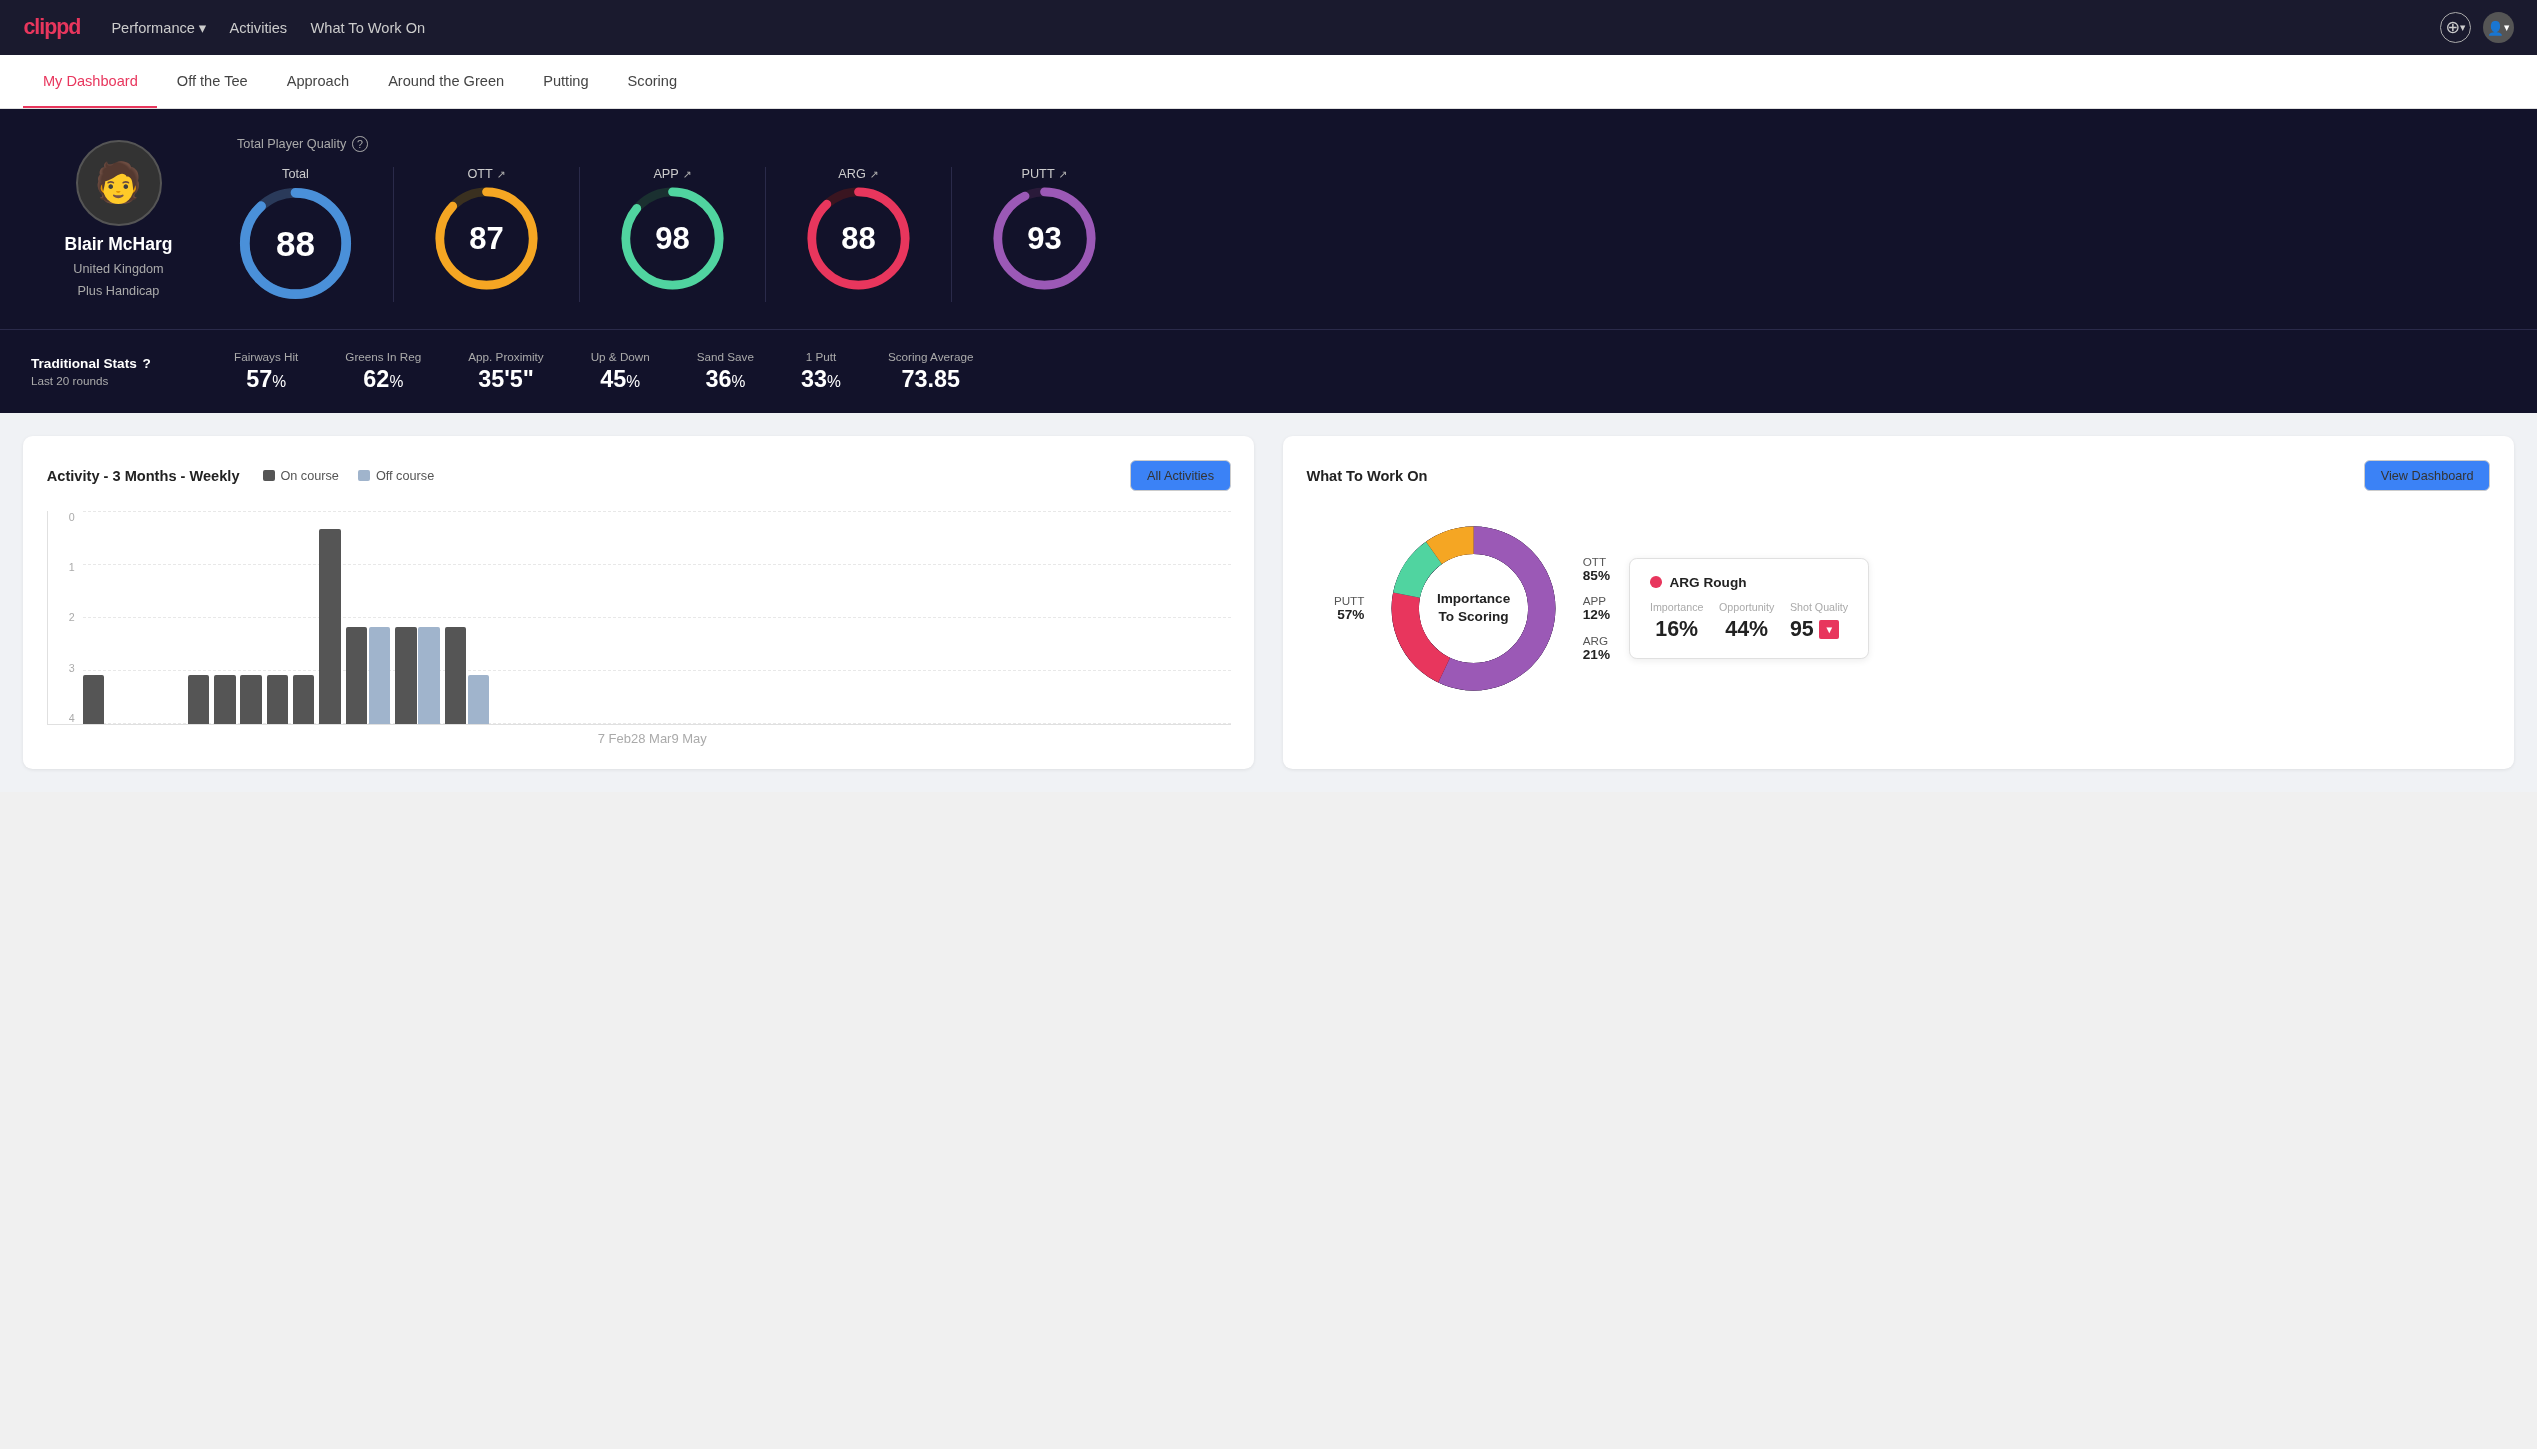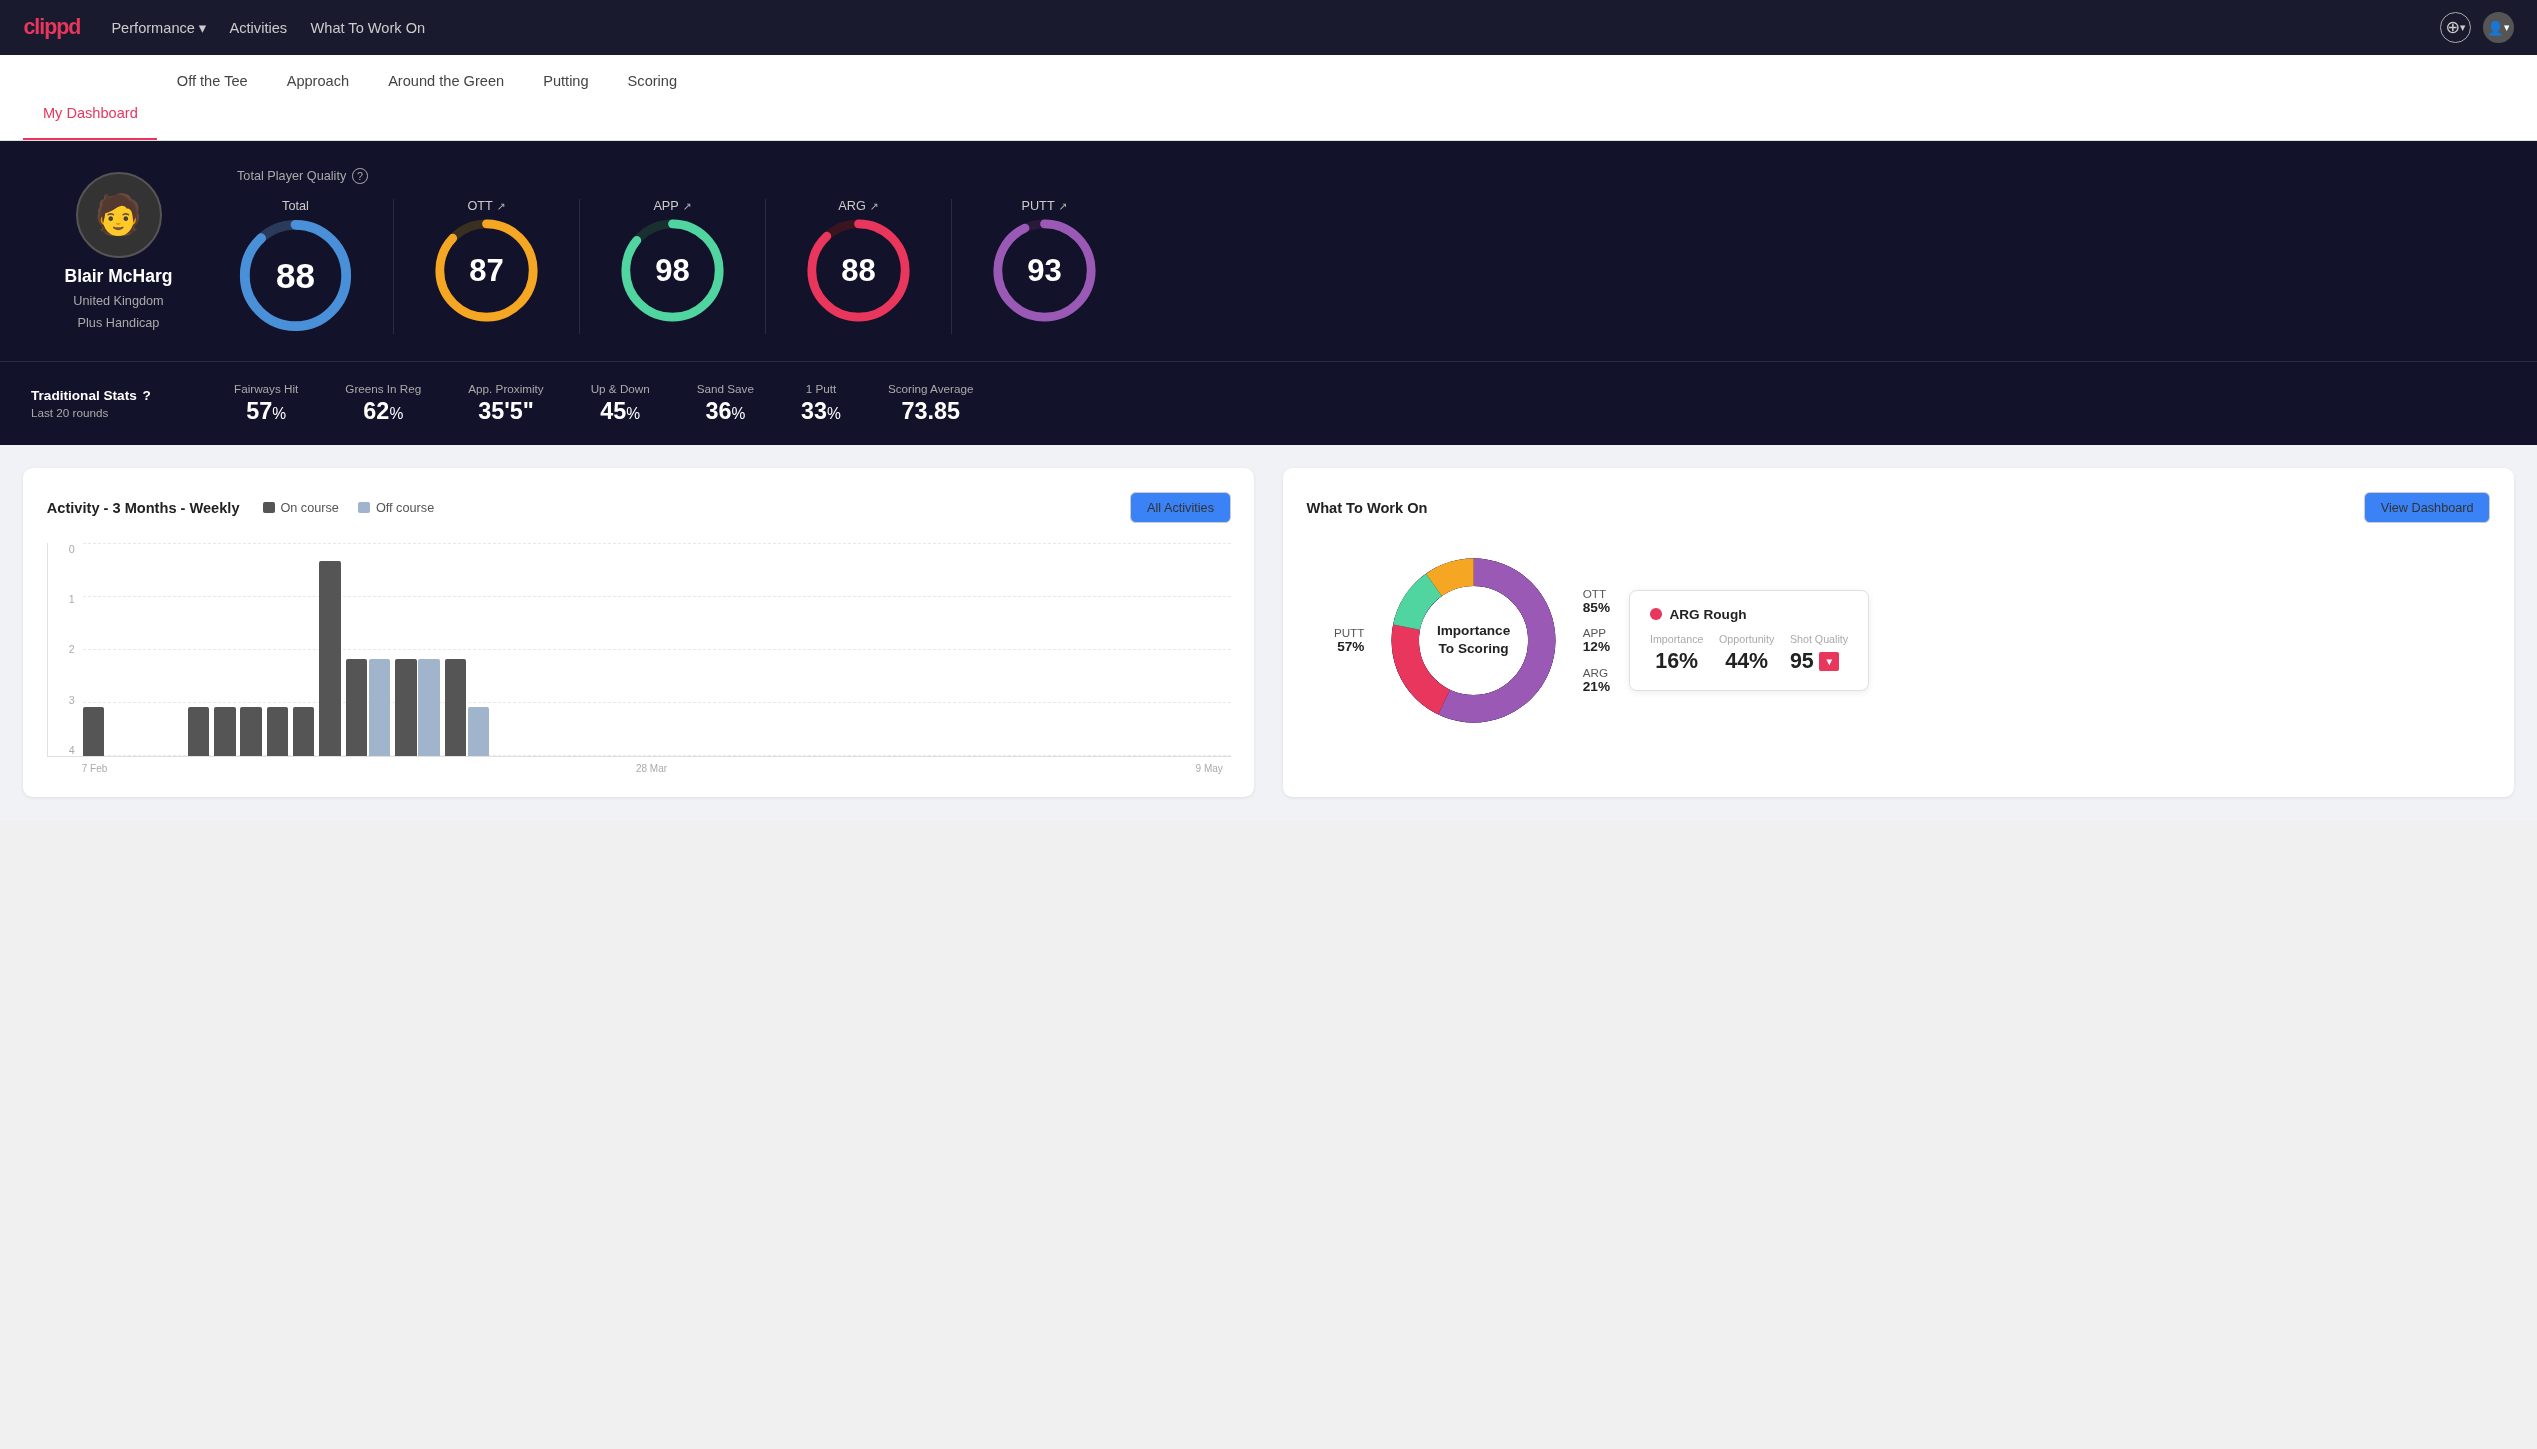--- a/index.html
+++ b/index.html
@@ -56,21 +56,20 @@
       padding: 17.5px 19.5px;
       color: #444;
       font-size: 14.6px;
       cursor: pointer;
       border-bottom: 2.9px solid transparent;
       text-decoration: none;
     }
     .subtab.active {
       color: #e8365d;
       border-bottom: 2.9px solid #e8365d;
-      margin-top: 32px;
     }
 
     
     .hero {
       background: #12122a;
       padding: 27px 31px;
       display: flex;
       gap: 31px;
       align-items: center;
     }
@@ -217,21 +216,21 @@
       z-index: 1;
     }
     .bar-group { display: flex; gap: 1.9px; align-items: flex-end; }
     .bar {
       width: 21.4px;
       border-radius: 1.9px 1.9px 0 0;
       background: #555;
     }
     .bar.oncourse { background: #555; }
     .bar.offcourse { background: #a0b4cc; }
-    .x-labels { display: flex; justify-content: space-between; padding: 5.8px 7.8px 0 35px; font-size: 10px; color: #aaa; }
+    .x-labels { display: flex; justify-content: center; padding: 5.8px 7.8px 0 35px; font-size: 13px; color: #aaa; }
 
     
     .wtwo-content { display: flex; gap: 19.5px; align-items: center; }
     .donut-center-text {
       position: absolute;
       top: 50%; left: 50%;
       transform: translate(-50%, -50%);
       text-align: center;
       font-size: 13.6px;
       font-weight: 600;

